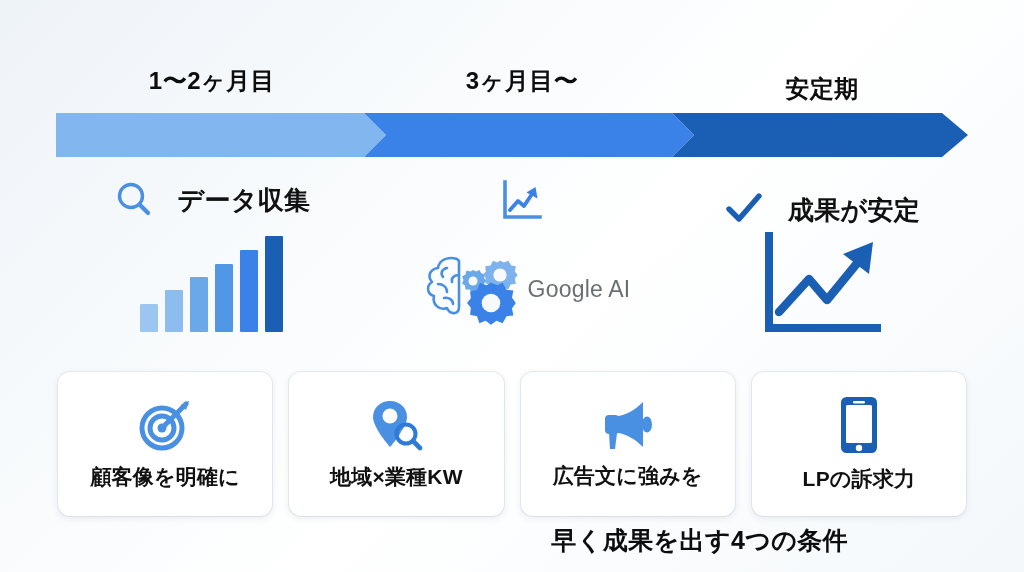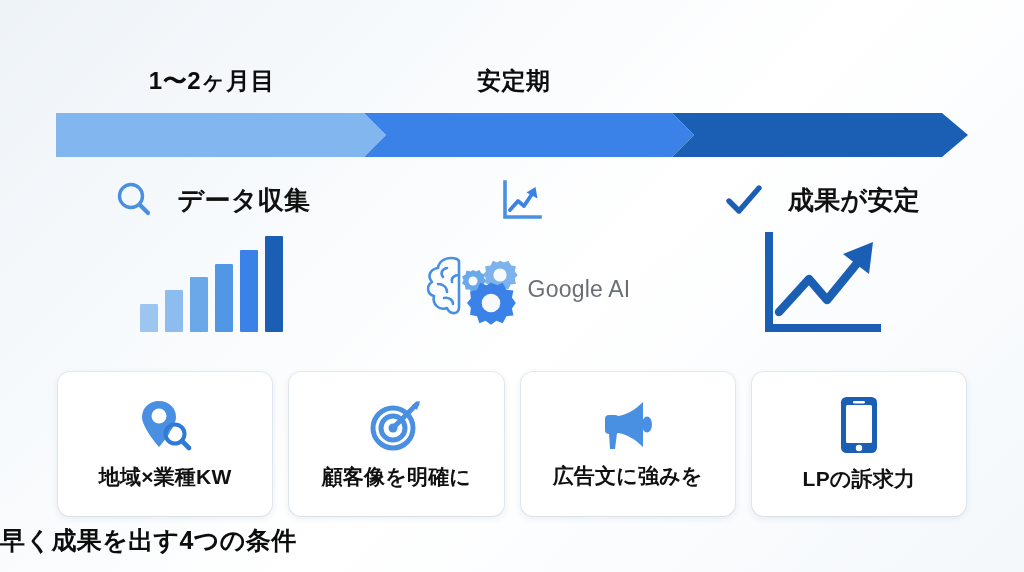--- a/index.html
+++ b/index.html
@@ -36,21 +36,21 @@
     font-size: 24px;
     font-weight: 700;
     color: #0d0d0d;
     letter-spacing: 0.5px;
     text-align: center;
     line-height: 46px;
     white-space: nowrap;
   }
   .phase-label.p1 { width: 34.2%; }
   .phase-label.p2 { width: 33.8%; }
-  .phase-label.p3 { width: 32.0%; }
+  .phase-label.p3 { width: 32.0%; margin-top: 8px; }
 
   
   .arrow-bar {
     position: absolute;
     left: 56px;
     top: 113px;
     width: 912px;
     height: 44px;
   }
   .arrow-seg {
@@ -87,21 +87,21 @@
     display: flex;
   }
   .milestone {
     display: flex;
     align-items: center;
     justify-content: center;
     gap: 24px;
   }
   .milestone.m1 { width: 34.2%; }
   .milestone.m2 { width: 33.8%; }
-  .milestone.m3 { width: 32.0%; }
+  .milestone.m3 { width: 32.0%; align-items: flex-end; }
   .milestone-icon {
     flex: 0 0 auto;
     display: block;
     line-height: 0;
   }
   .milestone-label {
     font-size: 26px;
     font-weight: 700;
     color: #111111;
     white-space: nowrap;
@@ -185,34 +185,35 @@
     white-space: nowrap;
     letter-spacing: 0.2px;
   }
 
   
   .footer-caption {
     position: absolute;
     left: 0;
     top: 524px;
     width: 848px;
-    text-align: left;
+    text-align: right;
     font-size: 25px;
     font-weight: 700;
     color: #0d0d0d;
     letter-spacing: 0.4px;
   }
 </style>
 </head>
 <body>
 
 <div id="stage">
 
   <div class="phase-labels">
     <div class="phase-label p1">1〜2ヶ月目</div>
+    <div class="phase-label p2">3ヶ月目〜</div>
     <div class="phase-label p3">安定期</div>
   </div>
 
   <div class="arrow-bar">
     <div class="arrow-seg seg-1"></div>
     <div class="arrow-seg seg-2"></div>
     <div class="arrow-seg seg-3"></div>
   </div>
 
   <div class="milestones">
@@ -302,42 +303,42 @@
         </svg>
       </span>
     </div>
   </div>
 
   <div class="cards">
 
     <div class="card">
       <span class="card-icon">
         <svg width="56" height="56" viewBox="0 0 56 56" aria-hidden="true">
-          <path d="M22 4 C12 4, 5 11, 5 20 C5 31, 22 50, 22 50 C22 50, 39 31, 39 20 C39 11, 32 4, 22 4 Z" fill="#4a90e2"></path>
-          <circle cx="22" cy="19" r="7.5" fill="#ffffff"></circle>
-          <circle cx="38" cy="37" r="9.5" fill="none" stroke="#2f7ad6" stroke-width="4"></circle>
-          <circle cx="38" cy="37" r="5.5" fill="#ffffff"></circle>
-          <line x1="45" y1="44" x2="52" y2="51" stroke="#2f7ad6" stroke-width="4.6" stroke-linecap="round"></line>
-        </svg>
-      </span>
-      <span class="card-label">地域×業種KW</span>
-    </div>
-
-    <div class="card">
-      <span class="card-icon">
-        <svg width="56" height="56" viewBox="0 0 56 56" aria-hidden="true">
           <circle cx="25" cy="31" r="20" fill="none" stroke="#4a90e2" stroke-width="5"></circle>
           <circle cx="25" cy="31" r="12" fill="none" stroke="#4a90e2" stroke-width="5"></circle>
           <circle cx="25" cy="31" r="4.5" fill="#4a90e2"></circle>
           <line x1="25" y1="31" x2="49" y2="7" stroke="#4a90e2" stroke-width="5" stroke-linecap="round"></line>
           <polygon points="52,4 44,8 48,12" fill="#4a90e2"></polygon>
           <polygon points="52,4 49,13 44,8" fill="#4a90e2"></polygon>
         </svg>
       </span>
       <span class="card-label">顧客像を明確に</span>
+    </div>
+
+    <div class="card">
+      <span class="card-icon">
+        <svg width="56" height="56" viewBox="0 0 56 56" aria-hidden="true">
+          <path d="M22 4 C12 4, 5 11, 5 20 C5 31, 22 50, 22 50 C22 50, 39 31, 39 20 C39 11, 32 4, 22 4 Z" fill="#4a90e2"></path>
+          <circle cx="22" cy="19" r="7.5" fill="#ffffff"></circle>
+          <circle cx="38" cy="37" r="9.5" fill="none" stroke="#2f7ad6" stroke-width="4"></circle>
+          <circle cx="38" cy="37" r="5.5" fill="#ffffff"></circle>
+          <line x1="45" y1="44" x2="52" y2="51" stroke="#2f7ad6" stroke-width="4.6" stroke-linecap="round"></line>
+        </svg>
+      </span>
+      <span class="card-label">地域×業種KW</span>
     </div>
 
     <div class="card">
       <span class="card-icon">
         <svg width="58" height="54" viewBox="0 0 58 54" aria-hidden="true">
           <path d="M44 4 C36 12, 27 17, 19 18 L19 35 C27 36, 36 41, 44 49 Z" fill="#4a90e2"></path>
           <rect x="6" y="17" width="14" height="19" rx="4" fill="#4a90e2"></rect>
           <path d="M10 35 L18 35 L16 51 L11 51 Z" fill="#4a90e2"></path>
           <ellipse cx="48" cy="26.5" rx="5" ry="8" fill="#4a90e2"></ellipse>
         </svg>

